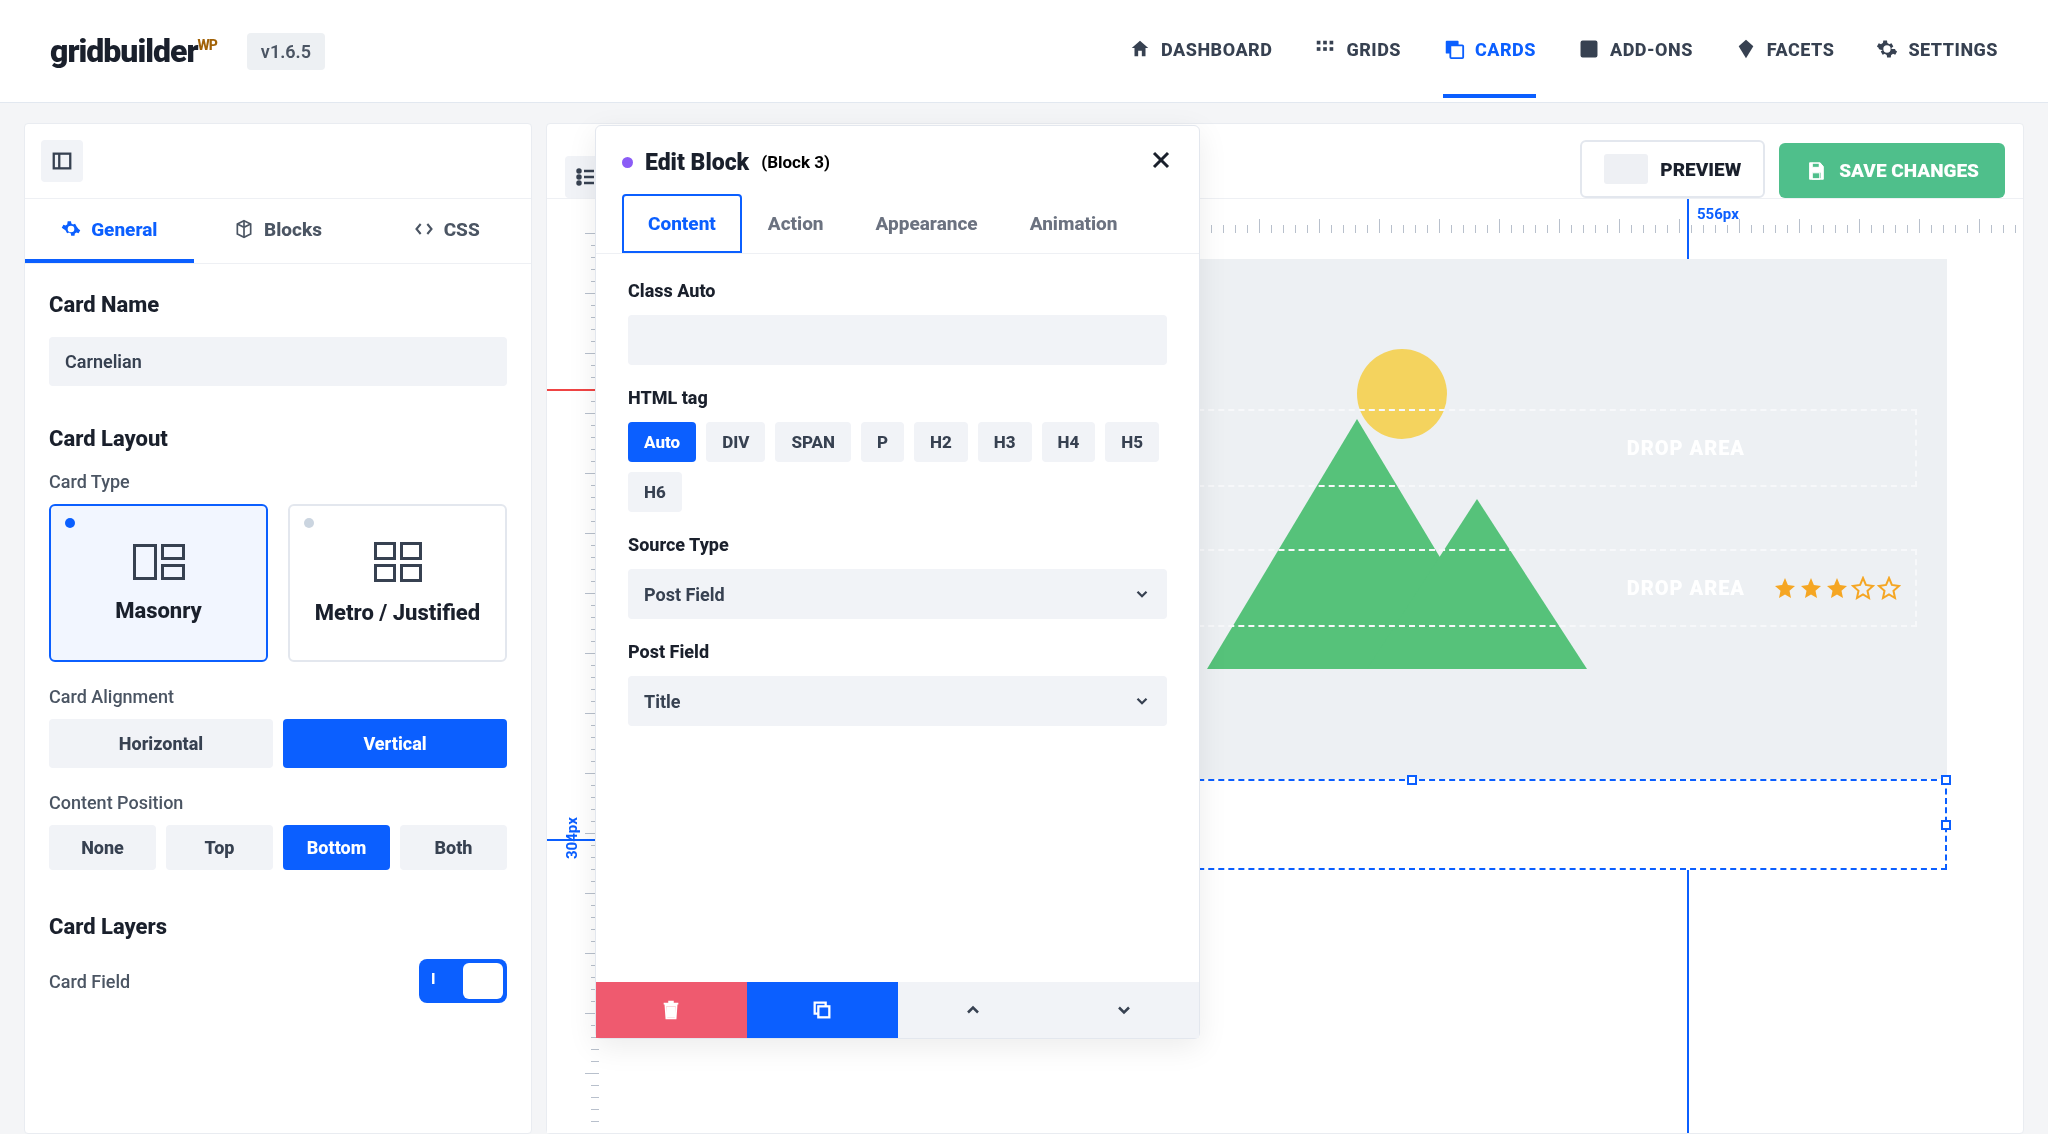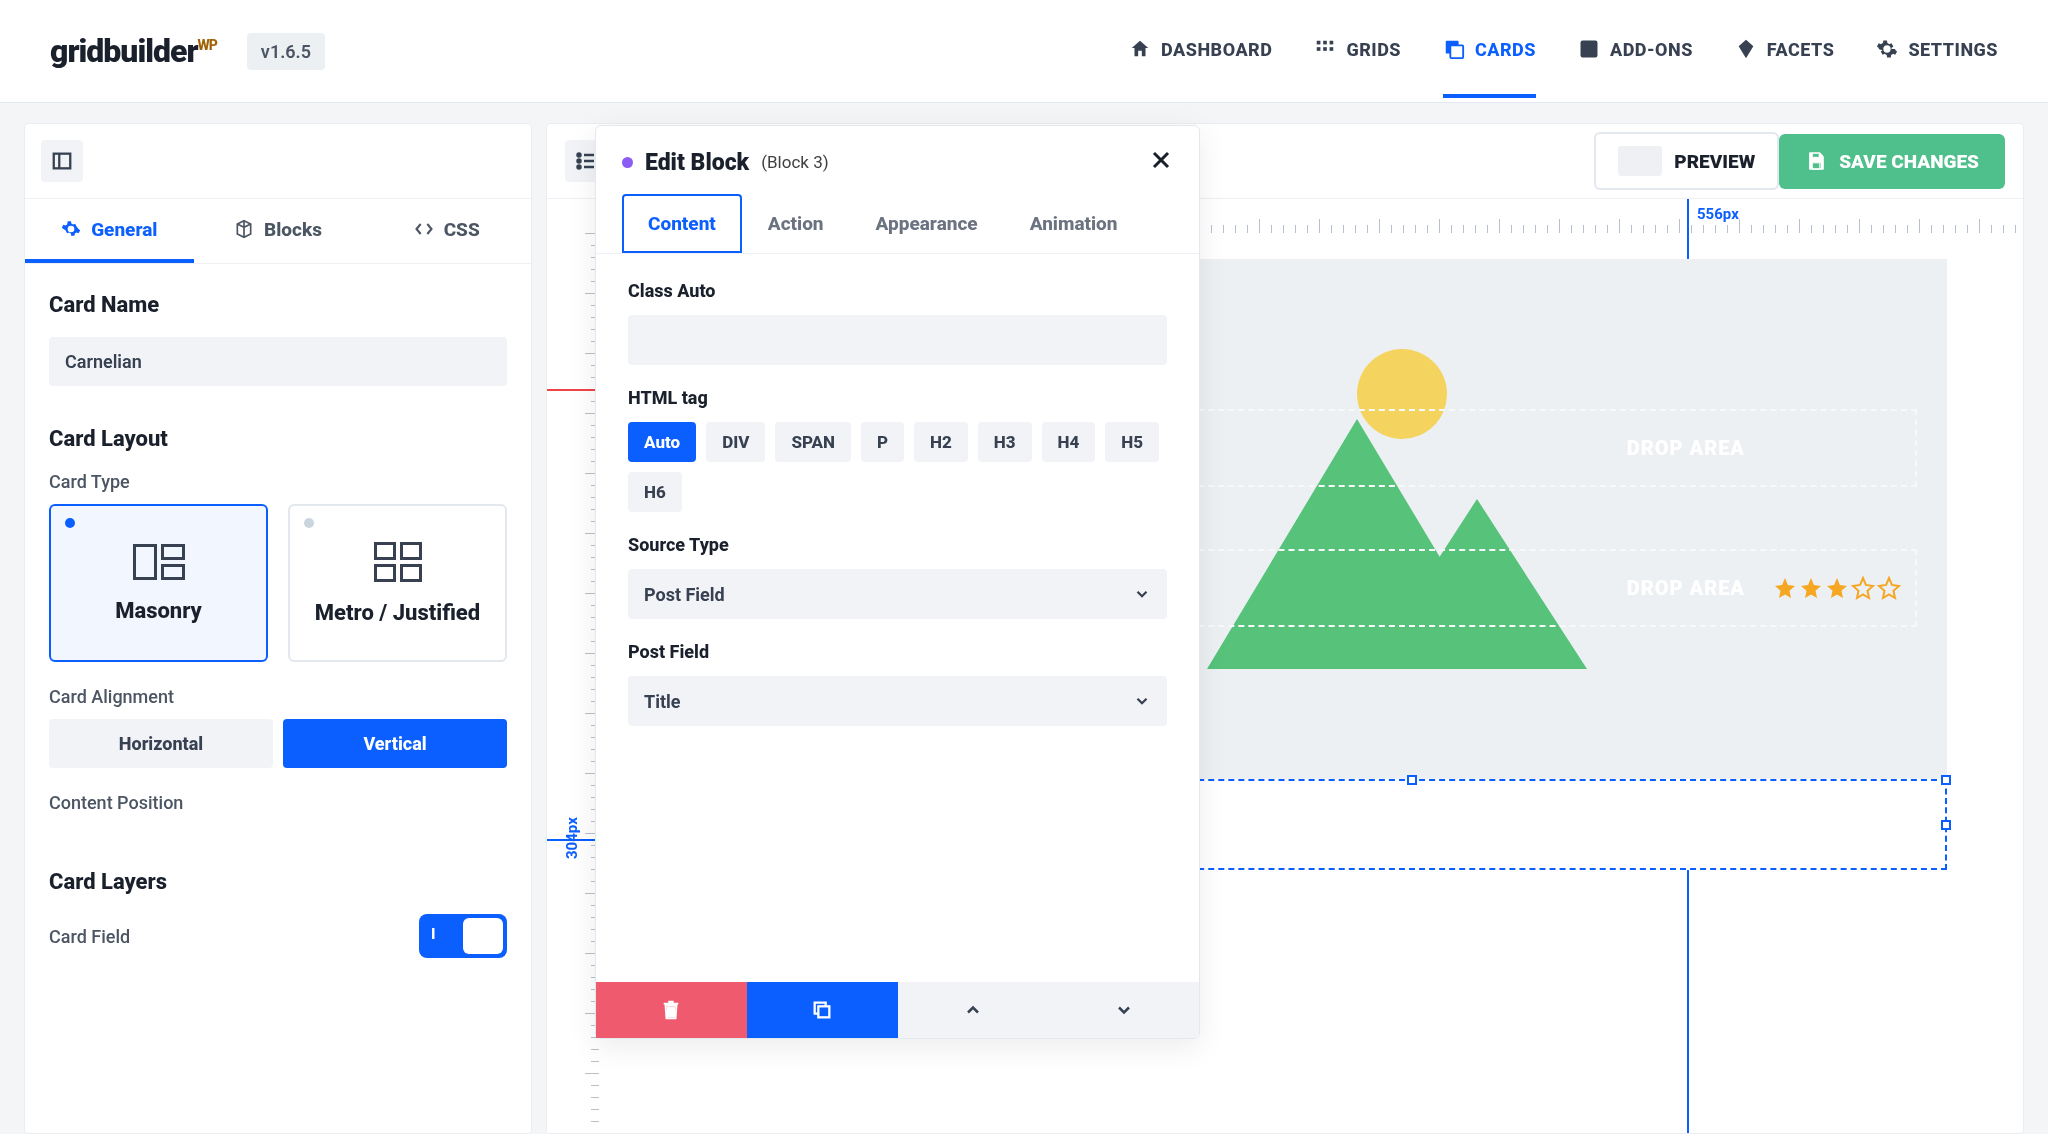--- a/index.html
+++ b/index.html
@@ -41,21 +41,21 @@
 .seg-btn { background:#f1f3f7; color:#374151; font-weight:800; font-size:18px; padding:14px 0; border-radius:4px; text-align:center; cursor:pointer; border:none; }
 .seg-btn.active { background:#0b5fff; color:#fff; }
 .seg-btn.flex1 { flex:1; }
 .seg-btn.sm { padding:12px 22px; }
 .toggle { width:88px; height:44px; background:#0b5fff; border-radius:8px; position:relative; }
 .toggle .knob { position:absolute; right:4px; top:4px; width:40px; height:36px; background:#fff; border-radius:6px; }
 .toggle .lbl { position:absolute; left:12px; top:11px; color:#fff; font-weight:800; font-size:15px; }
 
 
 .canvas-wrap { flex:1; margin:20px 24px 0 14px; background:#fff; border:1px solid #e9ecf1; border-radius:4px; position:relative; display:flex; flex-direction:column; }
-.canvas-top { height:75px; display:flex; align-items:center; padding:0 18px; border-bottom:1px solid #eef0f4; }
+.canvas-top { height:75px; display:flex; align-items:flex-end; padding:0 18px; border-bottom:1px solid #eef0f4; gap:14px; }
 .canvas-top .sp { flex:1; }
 .preview-btn { display:flex; align-items:center; gap:12px; border:2px solid #e3e7ee; border-radius:6px; padding:12px 22px; font-weight:900; font-size:19px; cursor:pointer; }
 .preview-btn .img { width:44px; height:30px; background:#eef0f4; border-radius:3px; }
 .save-btn { background:#4fbf8b; color:#fff; display:flex; align-items:center; gap:12px; border-radius:6px; padding:16px 26px; font-weight:900; font-size:19px; cursor:pointer; border:none; }
 .canvas-body { flex:1; position:relative; overflow:hidden; }
 .ruler-h { position:absolute; top:0; left:52px; right:0; height:34px; background:#fff; }
 .ruler-h .tick { position:absolute; bottom:0; width:1px; background:#b8c0cc; }
 .ruler-v { position:absolute; top:34px; left:0; width:52px; bottom:0; background:#fff; }
 .ruler-v .tick { position:absolute; right:0; height:1px; background:#b8c0cc; }
 .guide-v { position:absolute; top:0; bottom:0; width:2px; background:#0b5fff; }
@@ -76,21 +76,21 @@
 .post-title { font-size:29px; font-weight:800; color:#1f2636; }
 .add-cart { font-size:19px; color:#4b5563; font-weight:700; letter-spacing:0.3px; }
 .blue-dots { display:inline-flex; gap:3px; margin:0 4px; vertical-align:middle; }
 .blue-dots span { width:7px; height:7px; border-radius:50%; background:#0b5fff; display:inline-block; }
 
 
 .popup { position:absolute; top:125px; left:595px; width:605px; background:#fff; border:1px solid #e3e7ee; border-radius:6px; box-shadow:0 8px 30px rgba(0,0,0,0.08); z-index:50; display:flex; flex-direction:column; }
 .popup-head { display:flex; align-items:center; padding:22px 26px 18px; gap:12px; }
 .popup-head .d { width:11px; height:11px; border-radius:50%; background:#8b5cf6; }
 .popup-head .t { font-size:23px; font-weight:900; }
-.popup-head .s { font-size:17px; font-weight:400; color:#404040; }
+.popup-head .s { font-size:17px; font-weight:700; color:#000000; }
 .popup-head .x { margin-left:auto; cursor:pointer; }
 .popup-tabs { display:flex; padding:0 26px; gap:0; }
 .popup-tab { padding:16px 24px; font-size:19px; font-weight:800; color:#6b7280; cursor:pointer; border:2px solid transparent; }
 .popup-tab.active { color:#0b5fff; border-color:#0b5fff; border-radius:4px 4px 0 0; }
 .popup-body { border-top:1px solid #eef0f4; flex:1; padding:26px 32px; }
 .p-label { font-size:18px; font-weight:800; margin-bottom:14px; color:#1a202c; }
 .p-input { width:100%; background:#f1f3f7; border:none; height:50px; border-radius:4px; padding:0 16px; font-size:17px; }
 .tag-row { display:flex; gap:10px; flex-wrap:wrap; }
 .tag-btn { background:#f1f3f7; color:#374151; font-weight:800; font-size:17px; padding:10px 16px; border-radius:4px; border:none; cursor:pointer; }
 .tag-btn.active { background:#0b5fff; color:#fff; }
@@ -225,20 +225,26 @@
           </div>
         </div>
         <div style="height:24px"></div>
         <div class="field-label">Card Alignment</div>
         <div class="seg-row">
           <button class="seg-btn flex1">Horizontal</button>
           <button class="seg-btn flex1 active">Vertical</button>
         </div>
         <div style="height:24px"></div>
         <div class="field-label">Content Position</div>
+        <div class="seg-row">
+          <button class="seg-btn sm" style="flex:1">None</button>
+          <button class="seg-btn sm" style="flex:1">Top</button>
+          <button class="seg-btn sm active" style="flex:1">Bottom</button>
+          <button class="seg-btn sm" style="flex:1">Both</button>
+        </div>
         <div style="height:44px"></div>
         <div class="section-h">Card Layers</div>
         <div style="display:flex;align-items:center;justify-content:space-between">
           <div class="field-label" style="margin:0">Card Field</div>
           <div class="toggle">
             <span class="lbl">I</span>
               <div class="knob"></div>
           </div>
         </div>
       </div>

